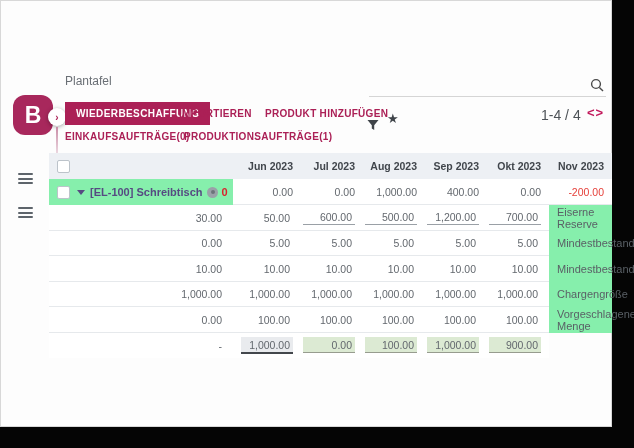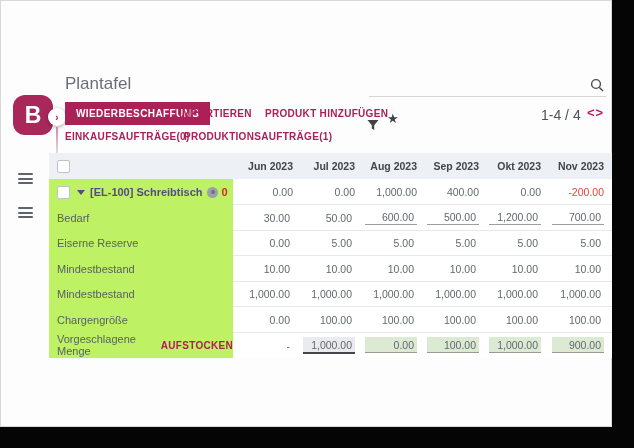--- a/index.html
+++ b/index.html
@@ -5,21 +5,21 @@
   * { margin:0; padding:0; box-sizing:border-box; }
   html,body { width:634px; height:448px; background:#050505; font-family:"Liberation Sans", sans-serif; overflow:hidden; }
   .card { position:absolute; left:0; top:0; width:612px; height:427px; background:#fdfdfd; border:1px solid #d8d8d8; }
 
   
   .logo { position:absolute; left:12px; top:94px; width:40px; height:40px; background:#a8285c; border-radius:12px; color:#fff; font-weight:bold; font-size:23px; display:flex; align-items:center; justify-content:center; }
   .expand-bubble { position:absolute; left:47px; top:107px; width:18px; height:18px; background:#fff; border-radius:50%; box-shadow:0 1px 4px rgba(0,0,0,.35); display:flex; align-items:center; justify-content:center; color:#ab2056; font-size:10px; font-weight:bold; cursor:pointer; }
   .bubble-line { position:absolute; left:55px; top:126px; width:2px; height:40px; background:linear-gradient(#c98da7, rgba(201,141,167,0)); }
 
   
-  .page-title { position:absolute; left:64px; top:73px; font-size:17px; color:#6a6f75; }
+  .page-title { position:absolute; left:64px; top:73px; font-size:12px; color:#6a6f75; }
   .search-wrap { position:absolute; left:368px; top:74px; width:237px; height:22px; border-bottom:1px solid #d5d5d5; }
   .search-input { position:absolute; left:0; top:0; width:215px; height:20px; border:none; outline:none; background:transparent; font-size:12px; color:#333; }
   .search-icon { position:absolute; right:2px; top:3px; }
 
   .btn-primary { position:absolute; left:64px; top:101px; background:#ab2056; color:#fff; border:none; font-size:10px; font-weight:bold; letter-spacing:.4px; padding:6px 11px; cursor:pointer; font-family:"Liberation Sans", sans-serif; }
   .text-btn { position:absolute; background:none; border:none; color:#ab2056; font-size:10px; font-weight:bold; letter-spacing:.3px; cursor:pointer; font-family:"Liberation Sans", sans-serif; }
   .btn-import { left:178px; top:107px; }
   .btn-addproduct { left:264px; top:107px; }
   .btn-po { left:64px; top:130px; }
   .btn-mo { left:183px; top:130px; }
@@ -31,21 +31,21 @@
   .pager-arrows span { cursor:pointer; }
 
   
   .handle { position:absolute; left:17px; width:15px; height:11px; display:flex; flex-direction:column; justify-content:space-between; cursor:grab; }
   .handle i { display:block; height:2px; background:#5d646b; border-radius:1px; }
   .h1 { top:172px; } .h2 { top:206px; }
 
   
   .mps-table { position:absolute; left:48px; top:152px; width:563px; display:grid; grid-template-columns:184px 68px 62px 62px 62px 62px 63px; grid-template-rows:26px 26px 25.5px 25.5px 25.5px 25.5px 25.5px 25.5px; }
   .cell { display:flex; align-items:center; font-size:10.5px; color:#63686e; }
-  .labelcol { background:#bef264; padding-left:8px; }
+  .labelcol { background:#86efac; padding-left:8px; }
   .header-cell { background:#edf0f4; }
   .month { justify-content:flex-end; padding-right:8px; font-weight:bold; font-size:10.5px; color:#41464c; }
   .val { justify-content:flex-end; padding-right:8px; background:#fff; border-bottom:1px solid #e6e9ec; }
   .val.noline { border-bottom:none; }
   .neg { color:#e5403a; }
   .checkbox { width:13px; height:13px; border:1px solid #bcc3ca; border-radius:2px; background:#fff; display:inline-block; cursor:pointer; }
   .caret { width:0; height:0; border-left:4px solid transparent; border-right:4px solid transparent; border-top:5px solid #564a82; display:inline-block; margin-left:7px; }
   .group-label { color:#564a82; font-weight:bold; font-size:11px; margin-left:5px; cursor:pointer; }
   .gear { width:11px; height:11px; border-radius:50%; background:#9aa1a8; display:inline-flex; align-items:center; justify-content:center; margin-left:5px; cursor:pointer; }
   .gear i { width:4px; height:4px; border-radius:50%; background:#6c737a; }
@@ -128,23 +128,20 @@
         </span>
       <span class="badge">0</span>
     </div>
     <div class="cell val">0.00</div>
     <div class="cell val">0.00</div>
     <div class="cell val">1,000.00</div>
     <div class="cell val">400.00</div>
     <div class="cell val">0.00</div>
     <div class="cell val neg">-200.00</div>
 
-    <div class="cell labelcol">
-        <span class="rowlabel">Bedarf</span>
-      </div>
     <div class="cell val">
         <span class="box">30.00</span>
       </div>
     <div class="cell val">
         <span class="box">50.00</span>
       </div>
     <div class="cell val">
         <span class="box inp">600.00</span>
       </div>
     <div class="cell val">

